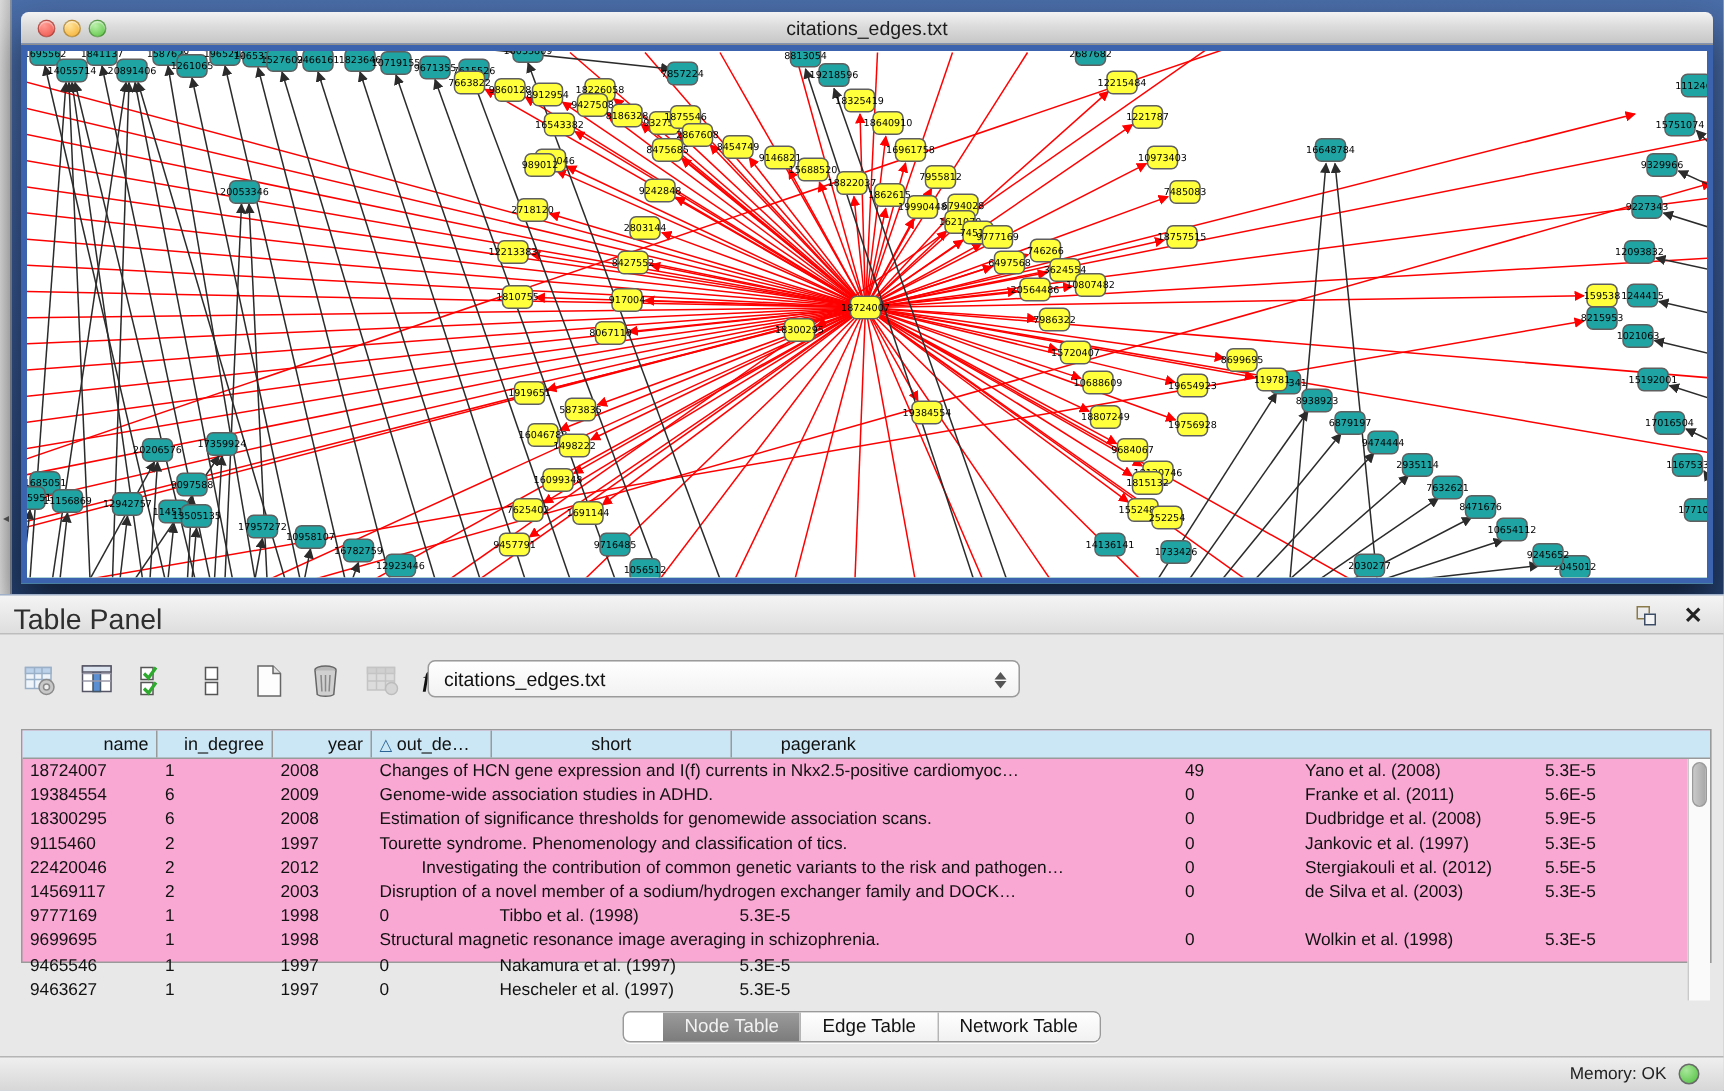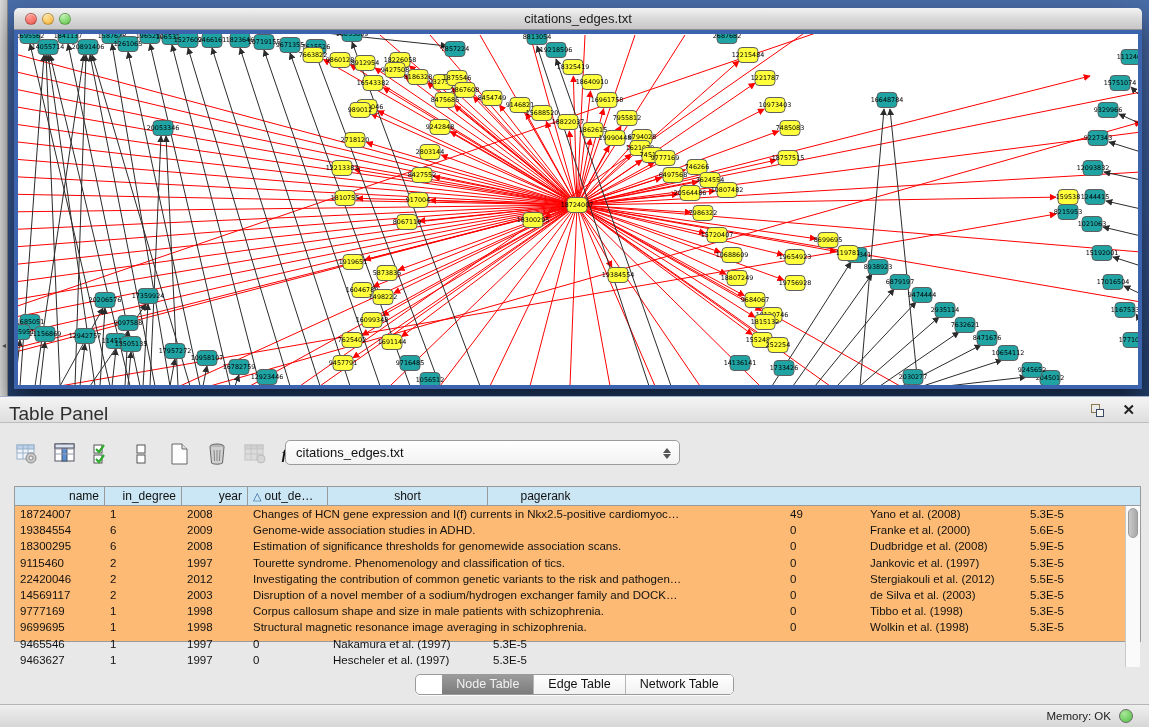--- a/index.html
+++ b/index.html
@@ -49,21 +49,21 @@
   .fx-label { font-family:"Liberation Serif", serif; font-style:italic; font-weight:bold; font-size:15px; color:#111; }
 
   .table-select { position:absolute; left:285px; top:44px; width:395px; height:25px;
     background:linear-gradient(180deg,#ffffff,#f2f2f2); border:1px solid #9b9b9b; border-radius:5px;
     font-size:13px; color:#111; line-height:23px; padding-left:10px; }
   .stepper { position:absolute; right:8px; top:4px; width:9px; height:16px; display:flex; flex-direction:column; align-items:center; justify-content:center; gap:1px; }
   .stepper .up    { width:0;height:0;border-left:4px solid transparent;border-right:4px solid transparent;border-bottom:5px solid #555; }
   .stepper .down  { width:0;height:0;border-left:4px solid transparent;border-right:4px solid transparent;border-top:5px solid #555; }
 
   .data-table { position:absolute; left:14px; top:90px; width:1127px; height:156px;
-    background:#fdba74; border:1px solid #9a9a9a; }
+    background:#f9a8d4; border:1px solid #9a9a9a; }
   .thead { display:flex; height:19px; background:#cbe6f4; border-bottom:1px solid #9a9a9a; }
   .th { font-size:12px; color:#111; line-height:18px; padding:0 5px; border-right:1px solid #9a9a9a; overflow:hidden; white-space:nowrap; }
   .th:last-child { border-right:none; }
   .sort-tri { color:#2a6496; font-size:11px; margin-right:3px; }
   .tbody { position:relative; }
   .tr { display:flex; height:16.2px; }
   .td { font-size:11.5px; color:#111; line-height:16px; padding:0 5px; overflow:hidden; white-space:nowrap; }
   .vscroll { position:absolute; right:0; top:19px; width:15px; height:161px; background:#fafafa; border-left:1px solid #c9c9c9; }
   .vthumb { position:absolute; left:2px; top:2px; width:10px; height:30px; border-radius:5px;
     background:linear-gradient(90deg,#c9c9c9,#a8a8a8); border:1px solid #9a9a9a; }
@@ -915,21 +915,21 @@
           <div class="td" style="flex: 0 0 80px;">49</div>
           <div class="td" style="flex: 0 0 160px;">Yano et al. (2008)</div>
           <div class="td" style="flex: 0 0 115px;">5.3E-5</div>
         </div>
         <div class="tr">
           <div class="td" style="flex: 0 0 90px;">19384554</div>
           <div class="td" style="flex: 0 0 77px;">6</div>
           <div class="td" style="flex: 0 0 66px;">2009</div>
           <div class="td" style="flex: 1 1 auto;">Genome-wide association studies in ADHD.</div>
           <div class="td" style="flex: 0 0 80px;">0</div>
-          <div class="td" style="flex: 0 0 160px;">Franke et al. (2000)</div>
+          <div class="td" style="flex: 0 0 160px;">Franke et al. (2011)</div>
           <div class="td" style="flex: 0 0 115px;">5.6E-5</div>
         </div>
         <div class="tr">
           <div class="td" style="flex: 0 0 90px;">18300295</div>
           <div class="td" style="flex: 0 0 77px;">6</div>
           <div class="td" style="flex: 0 0 66px;">2008</div>
           <div class="td" style="flex: 1 1 auto;">Estimation of significance thresholds for genomewide association scans.</div>
           <div class="td" style="flex: 0 0 80px;">0</div>
           <div class="td" style="flex: 0 0 160px;">Dudbridge et al. (2008)</div>
           <div class="td" style="flex: 0 0 115px;">5.9E-5</div>
@@ -940,39 +940,38 @@
           <div class="td" style="flex: 0 0 66px;">1997</div>
           <div class="td" style="flex: 1 1 auto;">Tourette syndrome. Phenomenology and classification of tics.</div>
           <div class="td" style="flex: 0 0 80px;">0</div>
           <div class="td" style="flex: 0 0 160px;">Jankovic et al. (1997)</div>
           <div class="td" style="flex: 0 0 115px;">5.3E-5</div>
         </div>
         <div class="tr">
           <div class="td" style="flex: 0 0 90px;">22420046</div>
           <div class="td" style="flex: 0 0 77px;">2</div>
           <div class="td" style="flex: 0 0 66px;">2012</div>
-          <div class="td" style="flex: 1 1 auto;">Investigating the contribution of common genetic variants to the risk and pathogen…</div>
+          <div class="td" style="flex: 1 1 auto; margin-left: 28px;">Investigating the contribution of common genetic variants to the risk and pathogen…</div>
           <div class="td" style="flex: 0 0 80px;">0</div>
           <div class="td" style="flex: 0 0 160px;">Stergiakouli et al. (2012)</div>
           <div class="td" style="flex: 0 0 115px;">5.5E-5</div>
         </div>
         <div class="tr">
           <div class="td" style="flex: 0 0 90px;">14569117</div>
           <div class="td" style="flex: 0 0 77px;">2</div>
           <div class="td" style="flex: 0 0 66px;">2003</div>
           <div class="td" style="flex: 1 1 auto;">Disruption of a novel member of a sodium/hydrogen exchanger family and DOCK…</div>
           <div class="td" style="flex: 0 0 80px;">0</div>
           <div class="td" style="flex: 0 0 160px;">de Silva et al. (2003)</div>
           <div class="td" style="flex: 0 0 115px;">5.3E-5</div>
         </div>
         <div class="tr">
           <div class="td" style="flex: 0 0 90px;">9777169</div>
           <div class="td" style="flex: 0 0 77px;">1</div>
           <div class="td" style="flex: 0 0 66px;">1998</div>
-          <div class="td" style="flex: 1 1 auto;">Corpus callosum shape and size in male patients with schizophrenia.</div>
           <div class="td" style="flex: 0 0 80px;">0</div>
           <div class="td" style="flex: 0 0 160px;">Tibbo et al. (1998)</div>
           <div class="td" style="flex: 0 0 115px;">5.3E-5</div>
         </div>
         <div class="tr">
           <div class="td" style="flex: 0 0 90px;">9699695</div>
           <div class="td" style="flex: 0 0 77px;">1</div>
           <div class="td" style="flex: 0 0 66px;">1998</div>
           <div class="td" style="flex: 1 1 auto;">Structural magnetic resonance image averaging in schizophrenia.</div>
           <div class="td" style="flex: 0 0 80px;">0</div>

